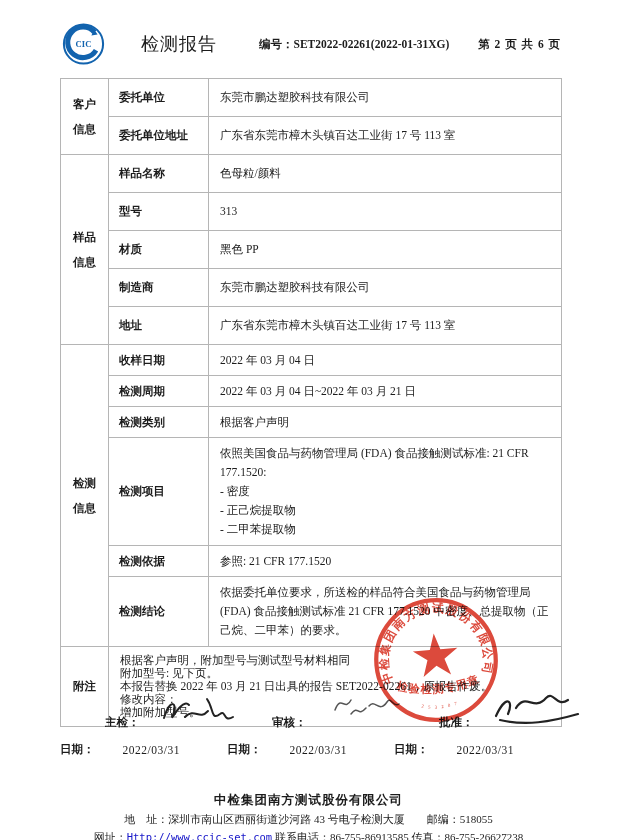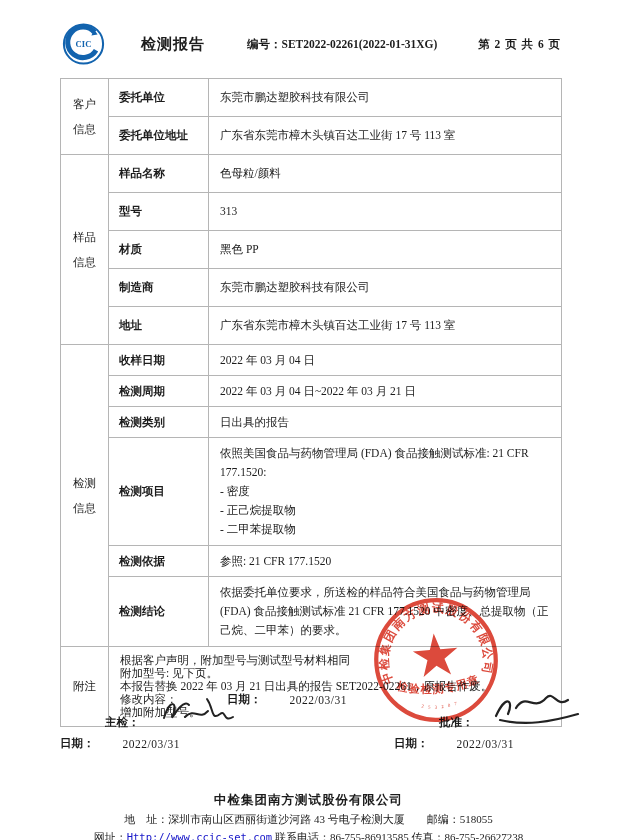--- a/index.html
+++ b/index.html
@@ -7,43 +7,43 @@
     width:617px;height:840px;position:relative;background:#ffffff;
     font-family:"Liberation Serif","DejaVu Serif",serif;
     color:#1c1c1c;overflow:hidden;
   }
   .page{position:absolute;inset:0;border-radius:27px;}
 
   
   .header{position:absolute;top:20px;left:60px;width:501px;height:48px;
     display:flex;align-items:center;}
   .logo{width:47px;height:44px;flex:0 0 auto;}
-  .report-title{font-size:15px;font-weight:bold;margin-left:34px;letter-spacing:1px;}
+  .report-title{font-size:18px;font-weight:normal;margin-left:34px;letter-spacing:1px;}
   .report-no{font-size:11.5px;font-weight:bold;margin-left:42px;white-space:nowrap;}
   .page-info{font-size:11.5px;font-weight:bold;margin-left:auto;white-space:nowrap;letter-spacing:1px;}
 
   
   table.report{position:absolute;top:78px;left:60px;width:501px;
     border-collapse:collapse;table-layout:fixed;}
   table.report td{border:1px solid #b5b5b5;font-size:11.5px;vertical-align:middle;}
-  td.sec{width:48px;text-align:center;font-weight:400;line-height:25px;padding:0 11px;}
+  td.sec{width:48px;text-align:center;font-weight:700;line-height:25px;padding:0 11px;}
   td.lbl{width:100px;padding:2px 4px 2px 10px;font-weight:600;}
   td.val{padding:2px 6px 2px 11px;white-space:pre-line;line-height:17px;}
   tr.h33 td.lbl,tr.h33 td.val{height:33px;}
   tr.h26 td.lbl,tr.h26 td.val{height:26px;}
   td.multi{padding-top:6px;padding-bottom:6px;line-height:19px;margin-left:15px;}
   td.notes{padding:7px 6px 7px 11px;white-space:pre-line;line-height:13px;}
 
   
   .sign-area{position:absolute;top:686px;left:60px;width:501px;display:flex;}
   .sign-col{width:167px;flex:0 0 auto;}
   .sign-row{display:flex;align-items:flex-end;height:44px;padding-left:45px;}
   .sign-label{font-size:11.5px;font-weight:600;white-space:nowrap;}
   .sign-svg{margin-left:14px;overflow:visible;}
-  .date-row{display:flex;align-items:center;margin-top:6px;text-align:center;}
+  .date-row{display:flex;align-items:center;margin-top:12px;text-align:center;}
   .date-label{font-size:11.5px;font-weight:600;}
   .date-value{font-size:11.5px;margin-left:28px;letter-spacing:.5px;}
 
   
   .stamp{position:absolute;left:372px;top:596px;width:128px;height:128px;
     mix-blend-mode:multiply;opacity:.92;transform:rotate(-5deg);pointer-events:none;}
 
   
   .footer{position:absolute;top:792px;left:0;width:617px;text-align:center;}
   .footer-company{font-size:12.5px;font-weight:bold;letter-spacing:1px;}
@@ -113,21 +113,21 @@
       <td class="sec" rowspan="6">检测信息</td>
       <td class="lbl">收样日期</td>
       <td class="val">2022 年 03 月 04 日</td>
     </tr>
     <tr class="h26">
       <td class="lbl">检测周期</td>
       <td class="val">2022 年 03 月 04 日~2022 年 03 月 21 日</td>
     </tr>
     <tr class="h26">
       <td class="lbl">检测类别</td>
-      <td class="val">日出具的报告</td>
+      <td class="val">根据客户声明</td>
     </tr>
     <tr>
       <td class="lbl">检测项目</td>
       <td class="val multi">依照美国食品与药物管理局 (FDA) 食品接触测试标准: 21 CFR 177.1520:
 - 密度
 - 正己烷提取物
 - 二甲苯提取物</td>
     </tr>
     <tr class="h26">
       <td class="lbl">检测依据</td>
@@ -156,20 +156,26 @@
         <svg class="sign-svg" width="86" height="40" viewBox="0 0 86 40">
           <path d="M10,28 C16,8 24,12 19,25 C15,35 28,7 35,15 M31,27 C41,17 45,31 54,21 M53,9 C60,19 57,31 66,24 C72,19 69,33 79,27" fill="none" stroke="#222" stroke-width="2" stroke-linecap="round"></path>
         </svg>
       </div>
       <div class="date-row">
         <span class="date-label">日期：</span>
         <span class="date-value">2022/03/31</span>
       </div>
     </div>
     <div class="sign-col">
+      <div class="sign-row">
+        <span class="sign-label">审核：</span>
+        <svg class="sign-svg" width="84" height="40" viewBox="0 0 84 40">
+          <path d="M14,20 C20,4 24,22 30,10 M30,24 C38,14 36,28 45,18 M48,16 C54,8 58,24 66,12 C70,6 72,18 78,14" fill="none" stroke="#555" stroke-width="1.5" stroke-linecap="round"></path>
+        </svg>
+      </div>
       <div class="date-row">
         <span class="date-label">日期：</span>
         <span class="date-value">2022/03/31</span>
       </div>
     </div>
     <div class="sign-col">
       <div class="sign-row">
         <span class="sign-label">批准：</span>
         <svg class="sign-svg" width="96" height="44" viewBox="0 0 96 44">
           <path d="M8,30 C18,8 26,14 20,28 M28,22 C38,6 46,26 58,12 C66,4 68,22 80,14 M12,34 C38,40 62,36 90,28" fill="none" stroke="#222" stroke-width="2.2" stroke-linecap="round"></path>

